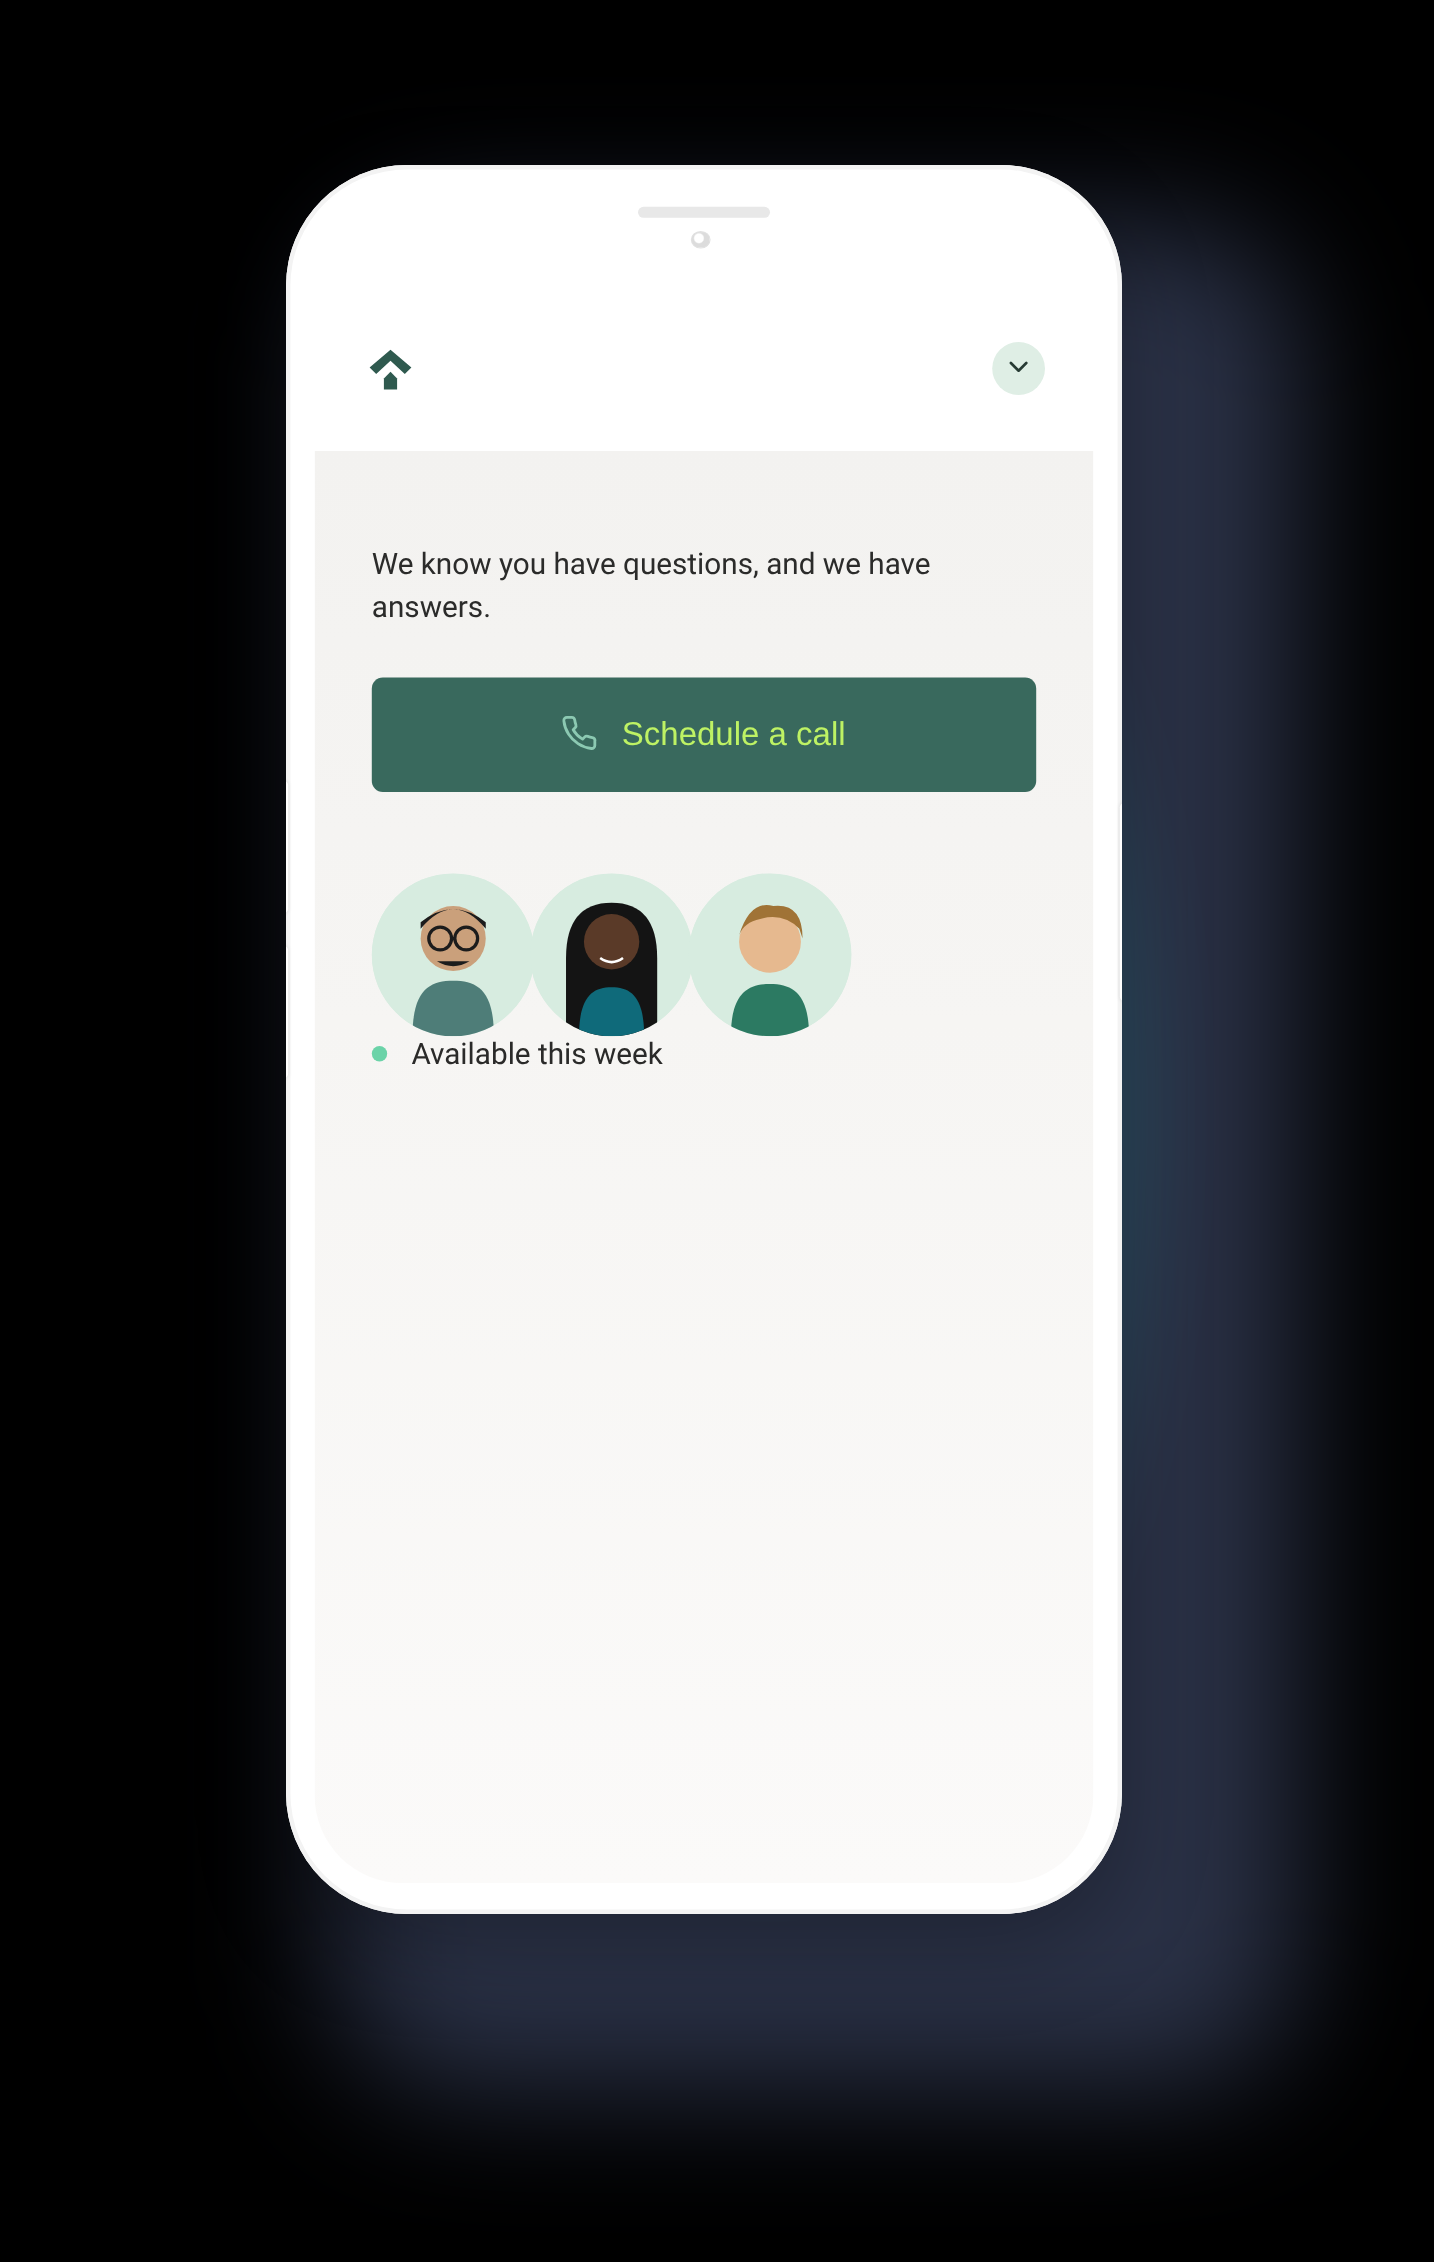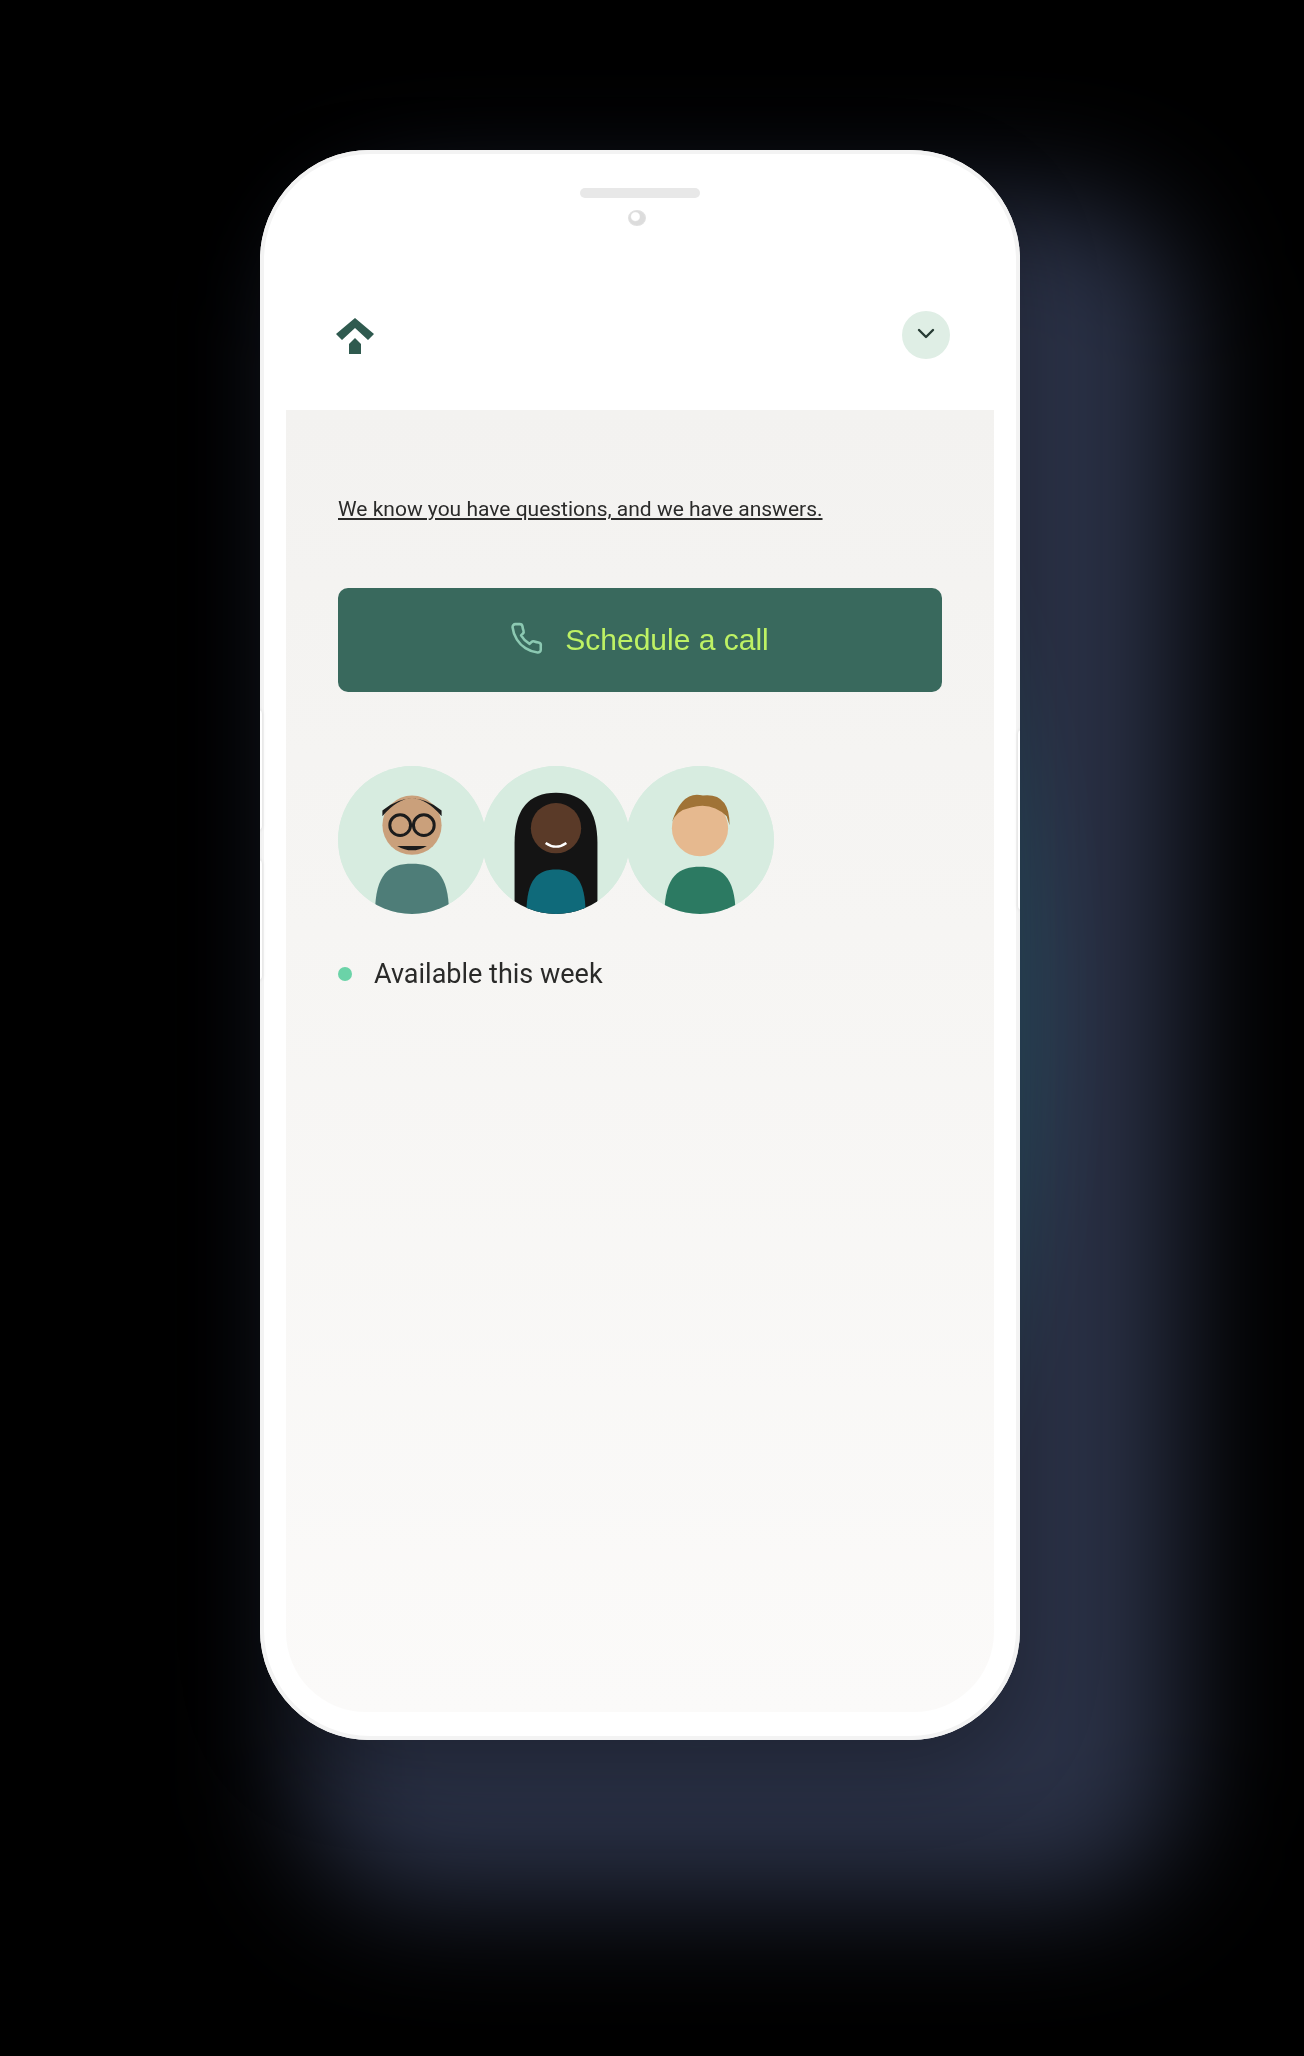--- a/index.html
+++ b/index.html
@@ -147,26 +147,25 @@
   .headline {
     font-family: Georgia, "Times New Roman", serif;
     font-size: 62px;
     line-height: 1.18;
     color: #1b1b1a;
     font-weight: 400;
     letter-spacing: -0.5px;
     margin-bottom: 42px;
   }
   .subhead {
-    font-size: 21px;
+    font-size: 27px;
     line-height: 1.45;
     color: #2b2b2a;
-    margin-bottom: 64px;
+    margin-bottom: 44px;
     max-width: 560px;
-    text-decoration: underline;
   }
   .cta-btn {
     width: 100%;
     height: 104px;
     background: #39695d;
     border: none;
     border-radius: 10px;
     display: flex;
     align-items: center;
     justify-content: center;
@@ -193,21 +192,20 @@
     position: relative;
     overflow: hidden;
     flex-shrink: 0;
   }
   .avatar svg { width:100%; height:100%; display:block; }
 
   .availability {
     display: flex;
     align-items: center;
     gap: 22px;
-    margin-top: 44px;
   }
   .status-dot {
     width: 14px;
     height: 14px;
     background: #6bd3a8;
     border-radius: 50%;
   }
   .availability-text {
     font-size: 27px;
     color: #2a2a29;

